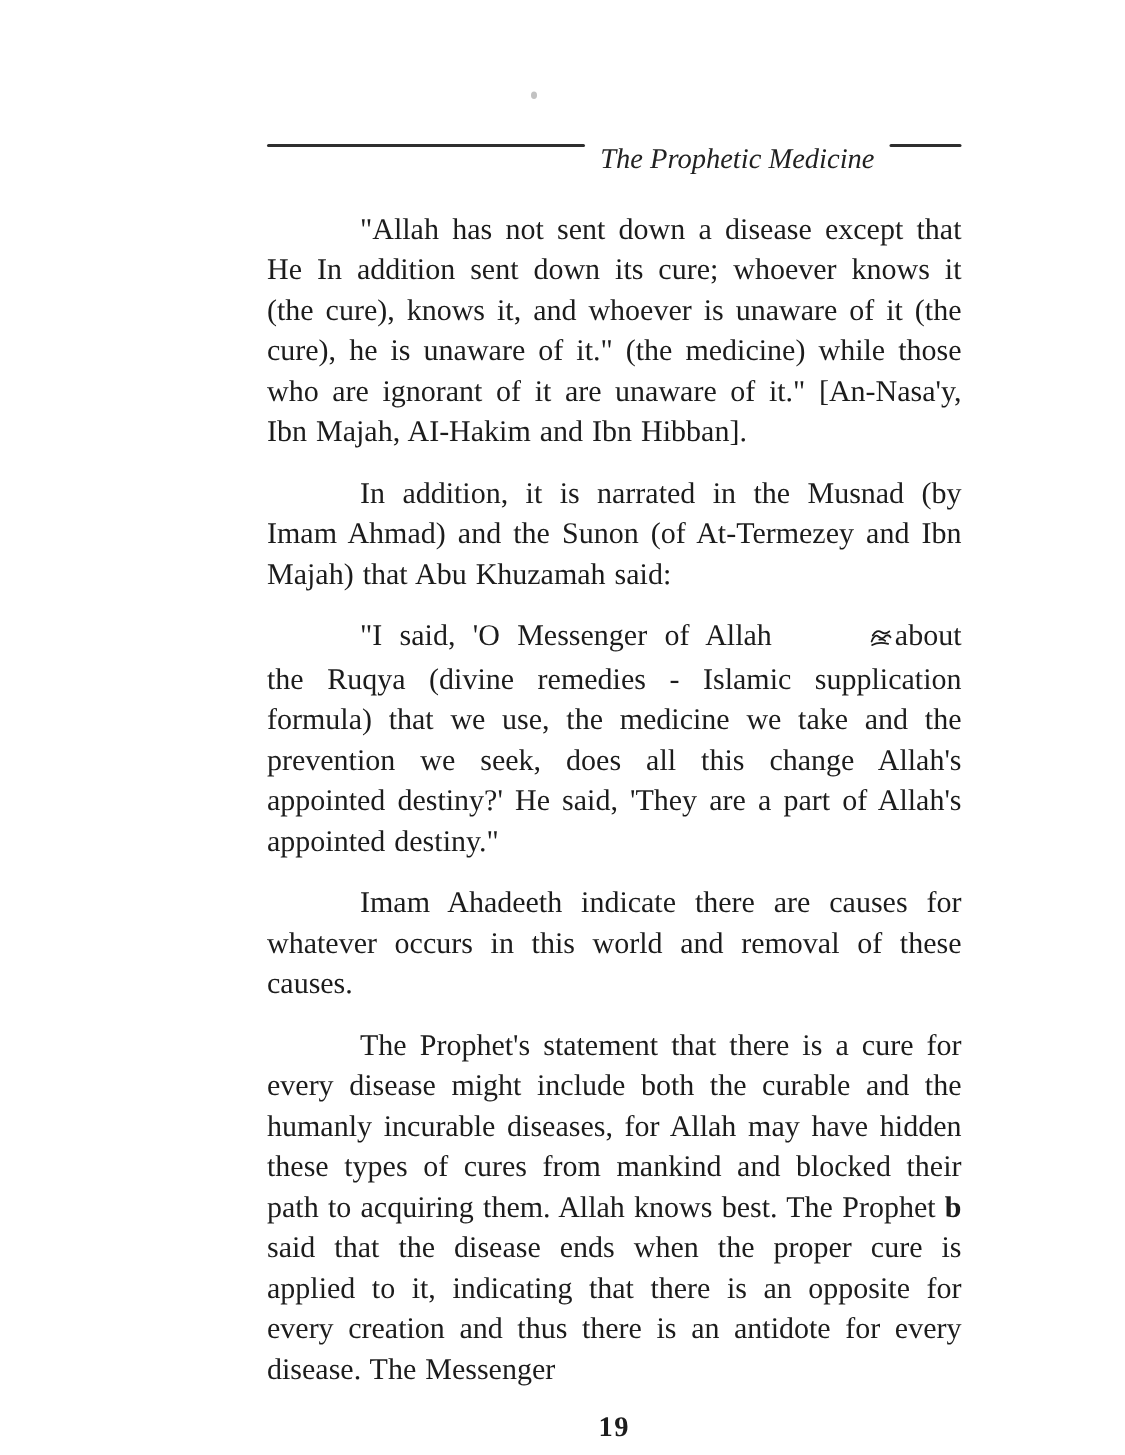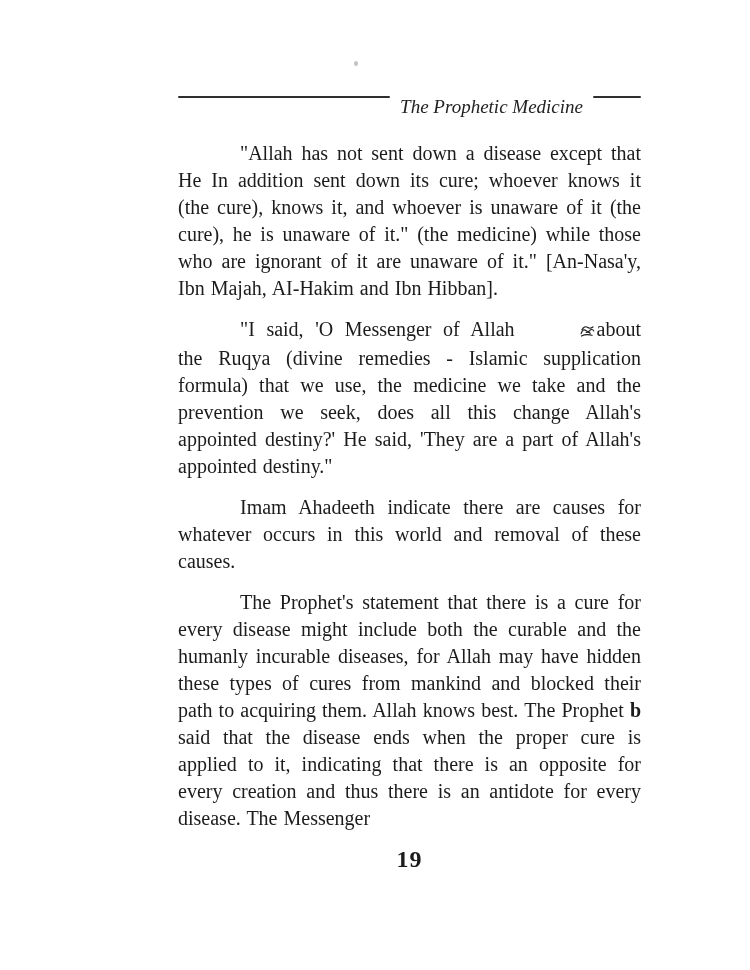--- a/index.html
+++ b/index.html
@@ -48,21 +48,21 @@
   }
   .pbuh-symbol {
     display: inline-block;
     vertical-align: -2px;
     margin: 0 2px;
   }
   .bold-glyph { font-weight: bold; }
   .page-number {
     margin-top: 10px;
     text-align: center;
-    font-size: 24px;
+    font-size: 19px;
     font-weight: bold;
     letter-spacing: 1px;
   }
   .scan-artifact-dot {
     position: absolute;
     left: 354px;
     top: 61px;
     width: 4px;
     height: 5px;
     background: #c2c2c2;
@@ -79,20 +79,21 @@
   <div class="text-block">
 
     <div class="header-rule">
       <div class="rule rule-long"></div>
       <div class="header-title">The Prophetic Medicine</div>
       <div class="rule rule-short"></div>
     </div>
 
     <p class="para">"Allah has not sent down a disease except that He In addition sent down its cure; whoever knows it (the cure), knows it, and whoever is unaware of it (the cure), he is unaware of it." (the medicine) while those who are ignorant of it are unaware of it." [An-Nasa'y, Ibn Majah, AI-Hakim and Ibn Hibban].</p>
 
+    <p class="para">In addition, it is narrated in the Musnad (by Imam Ahmad) and the Sunon (of At-Termezey and Ibn Majah) that Abu Khuzamah said:</p>
 
     <p class="para"><span>"I said, 'O Messenger of Allah</span><span class="pbuh-symbol"><svg width="16" height="15" viewBox="0 0 20 19" aria-hidden="true">
             <g stroke="#1c1c1c" fill="none" stroke-width="1.5" stroke-linecap="round">
               <path d="M2.5 13.5 Q5 6.5 8.5 9.5 T14.5 8.5 Q17.5 7.5 18.5 10"></path>
               <path d="M3.5 8.5 Q7 3 10.5 5.5 T17.5 5"></path>
               <path d="M3 16.5 Q8.5 13.5 16.5 15.5"></path>
               <path d="M9 12 Q12 11 14 13"></path>
             </g>
           </svg></span><span>about the Ruqya (divine remedies - Islamic supplication formula) that we use, the medicine we take and the prevention we seek, does all this change Allah's appointed destiny?' He said, 'They are a part of Allah's appointed destiny."</span></p>
 

